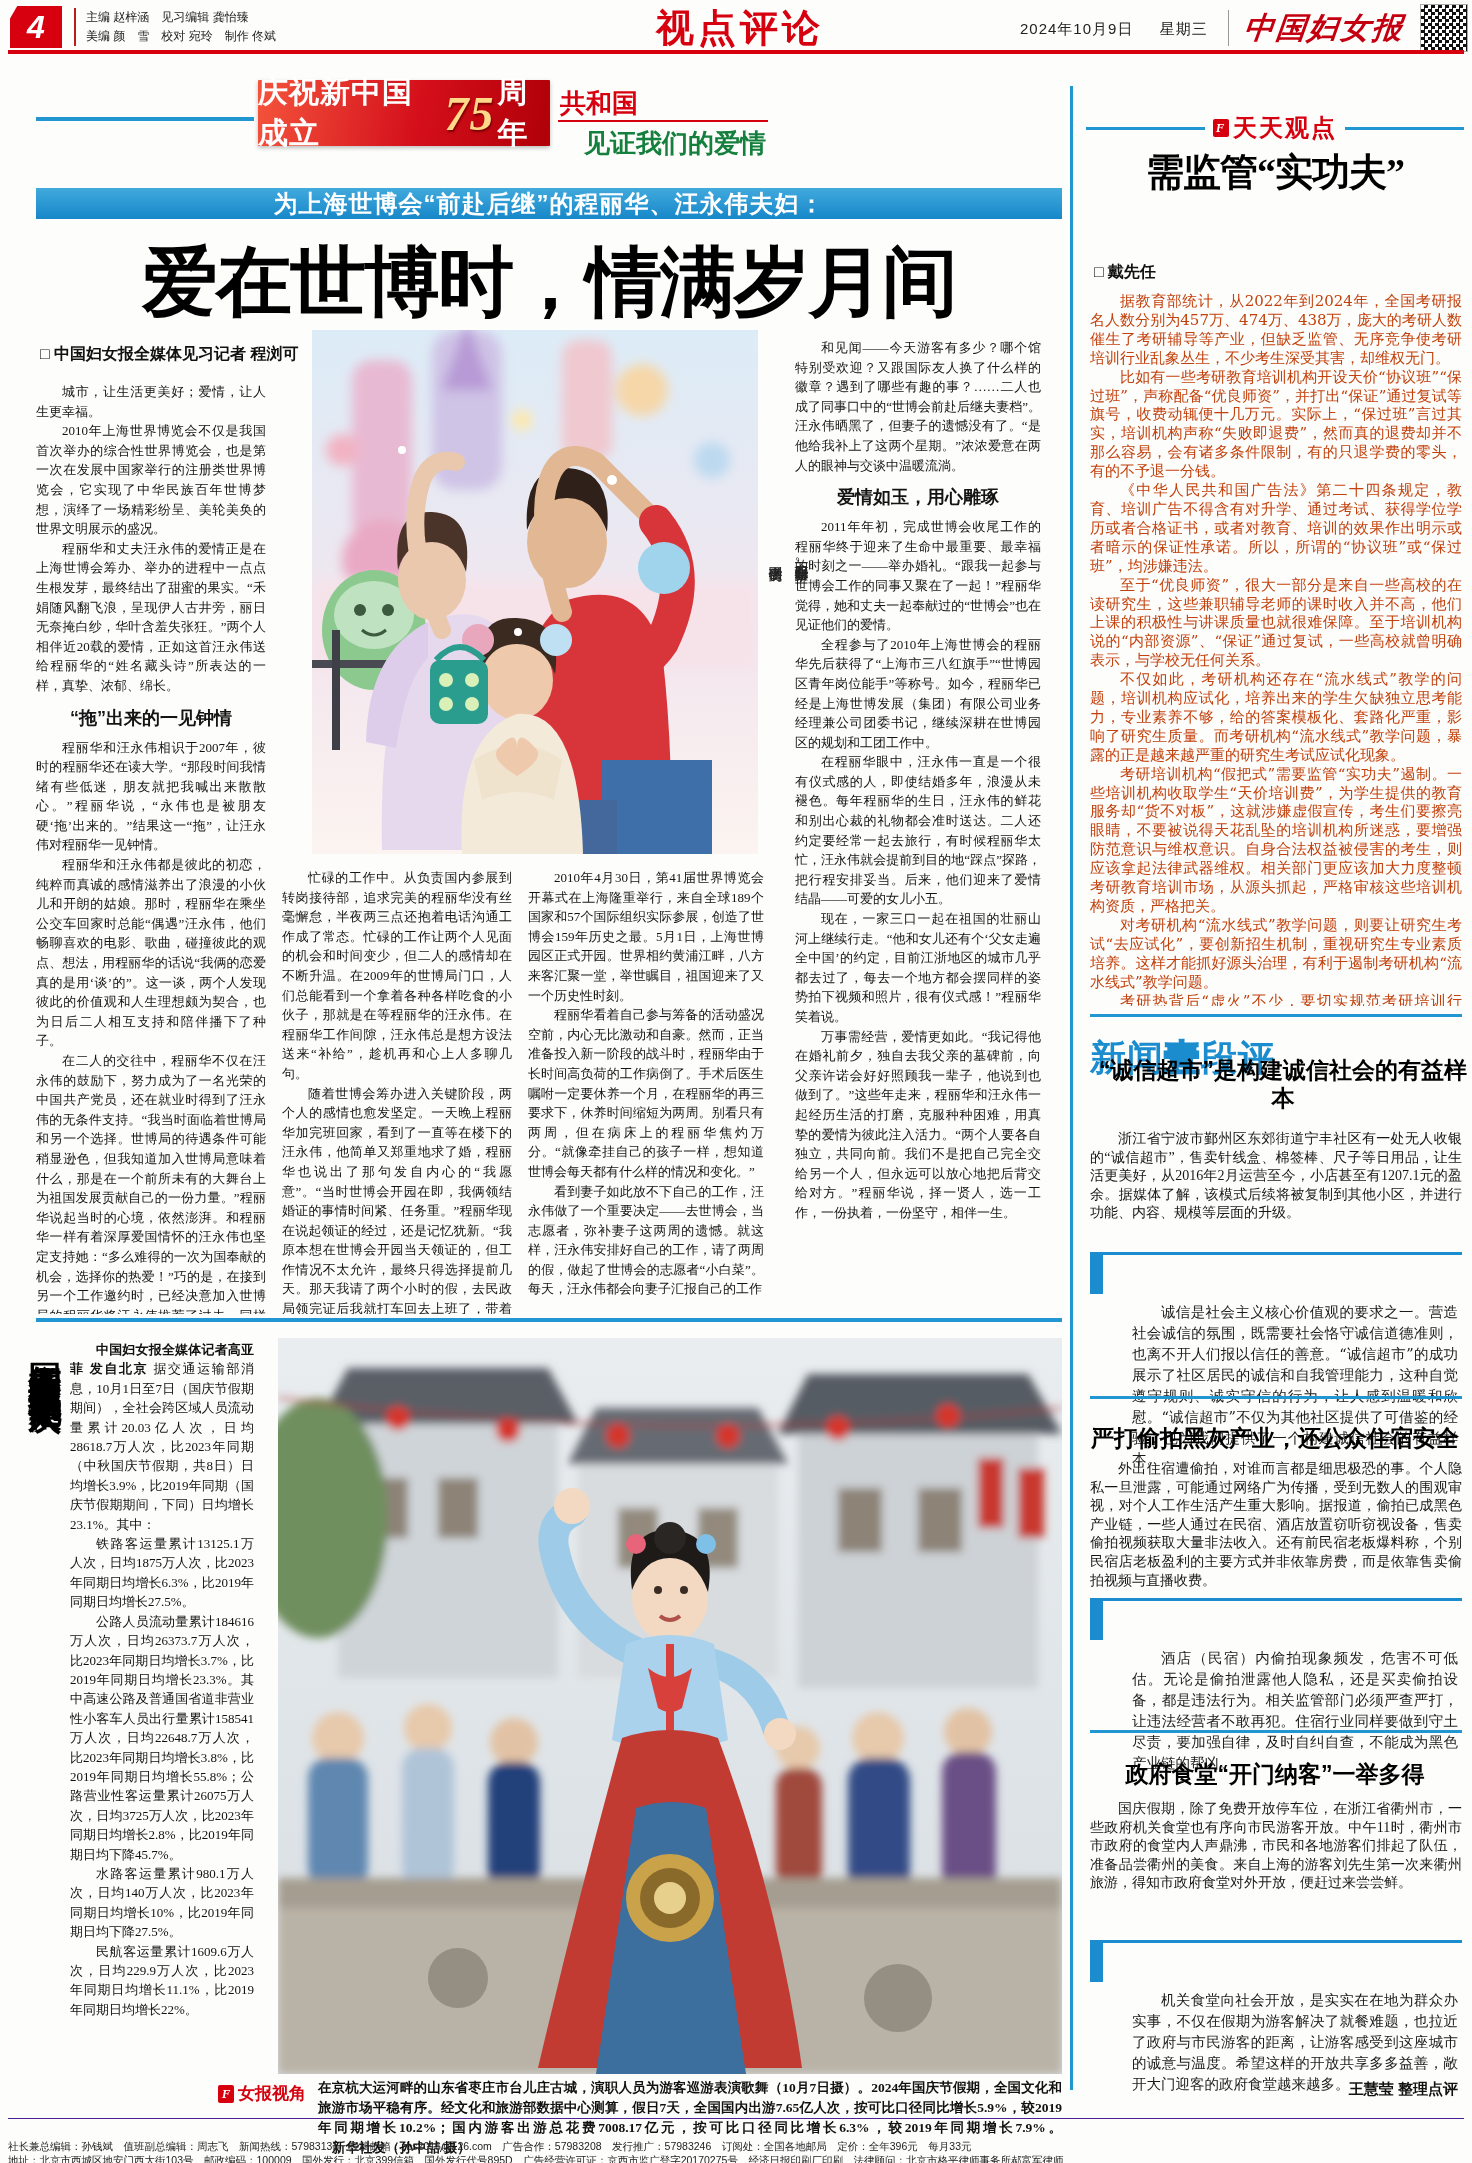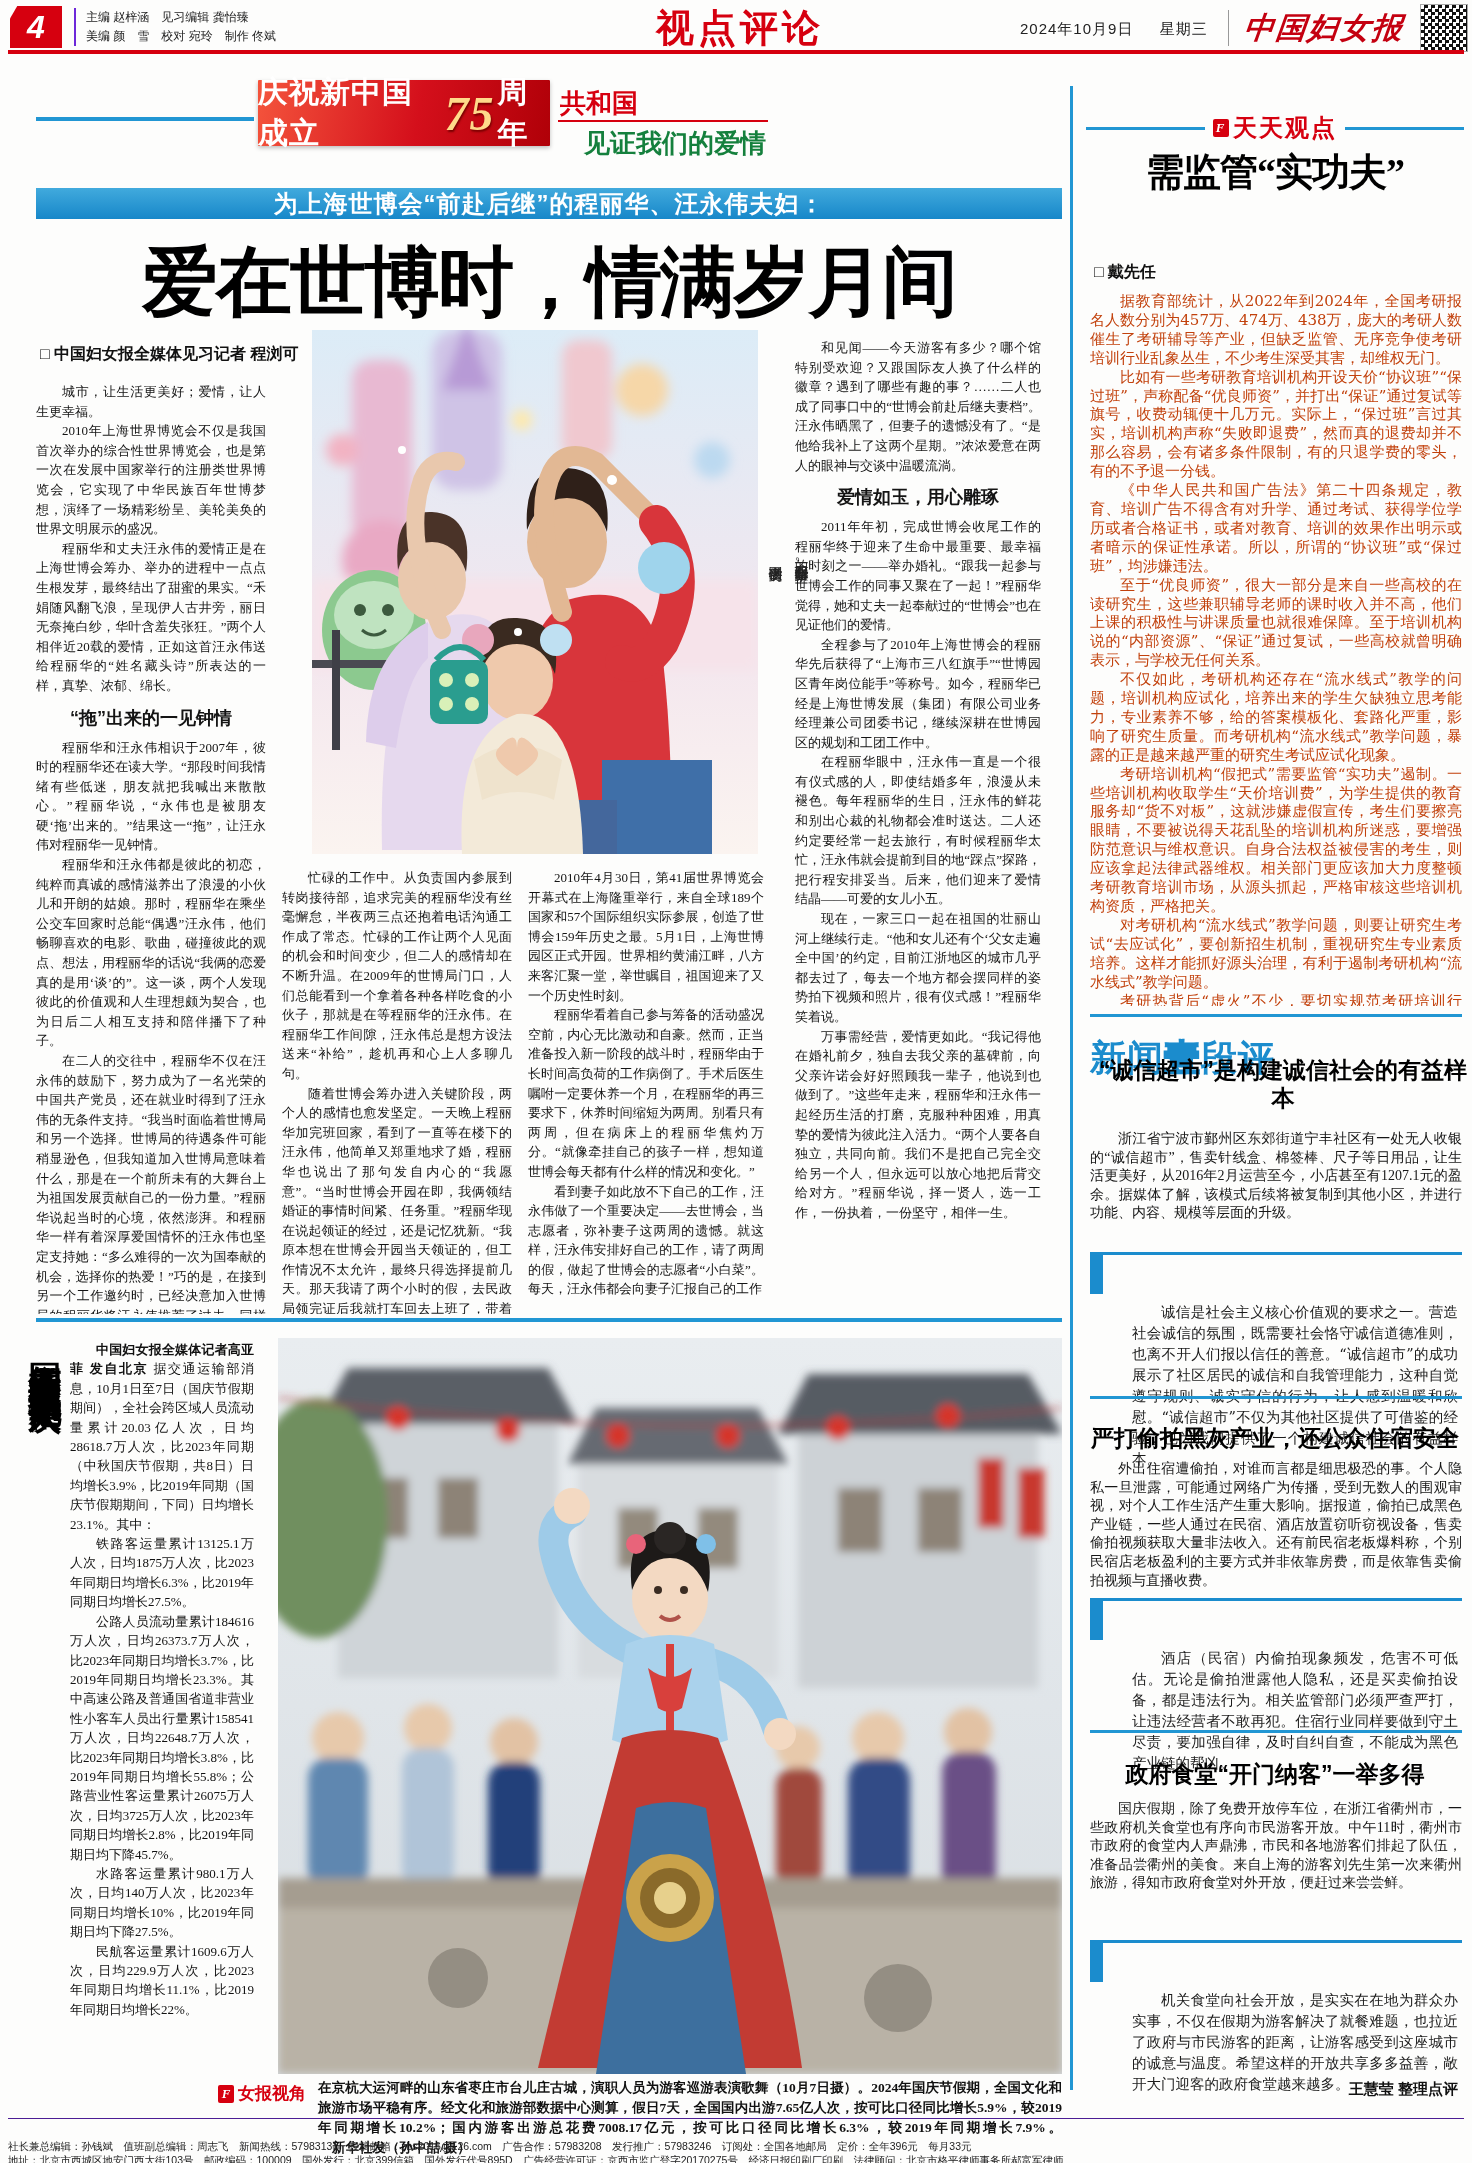--- a/index.html
+++ b/index.html
@@ -4,21 +4,21 @@
 <style>
   html,body{margin:0;padding:0;background:#e8e8e8;}
   .page{position:relative;width:1472px;height:2163px;background:#fdfdfc;margin:0 auto;
         font-family:"Liberation Serif","DejaVu Serif",serif;color:#111;overflow:hidden;}
   
   .hdr-rule{position:absolute;left:8px;right:8px;top:50px;height:4px;background:#d6000f;}
   .badge4{position:absolute;left:10px;top:6px;width:52px;height:42px;background:#d6000f;
           clip-path:polygon(14% 0,100% 0,100% 100%,0 100%,0 30%);
           color:#fff;font:italic 900 32px "Liberation Sans",sans-serif;text-align:center;line-height:42px;}
   .staff{position:absolute;left:74px;top:8px;font:12px/19px "Liberation Sans",sans-serif;color:#222;
-         border-left:2px solid #6d28d9;padding-left:10px;}
+         border-left:2px solid #b91c1c;padding-left:10px;}
   .sect-title{position:absolute;left:620px;top:6px;width:240px;text-align:center;color:#d6000f;
               font:900 38px/44px "Liberation Serif",serif;letter-spacing:4px;}
   .date-block{position:absolute;left:1020px;top:20px;font:15px "Liberation Sans",sans-serif;color:#222;letter-spacing:1px;}
   .mast-sep{position:absolute;left:1228px;top:10px;width:1px;height:36px;background:#999;}
   .masthead{position:absolute;left:1244px;top:8px;color:#c40010;
             font:italic 900 30px/40px "Liberation Serif",serif;letter-spacing:2px;transform:skewX(-6deg);}
   .qr{position:absolute;left:1420px;top:4px;width:46px;height:46px;border:1px solid #aaa;
       background:repeating-conic-gradient(#111 0 25%,#fff 0 50%);background-size:7px 7px;}
   
   .blue-dash{position:absolute;left:36px;top:117px;width:218px;height:4px;background:#2196d3;}

